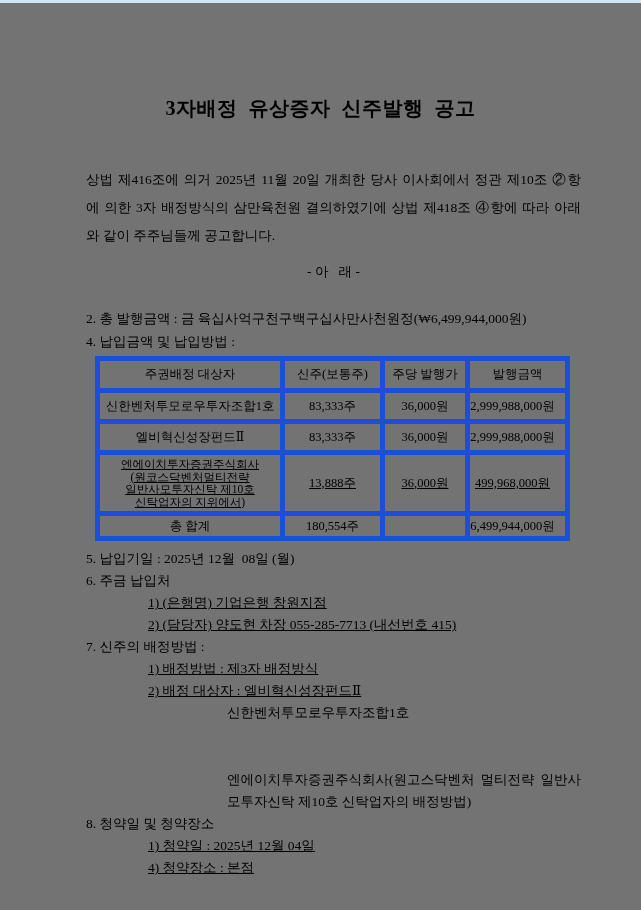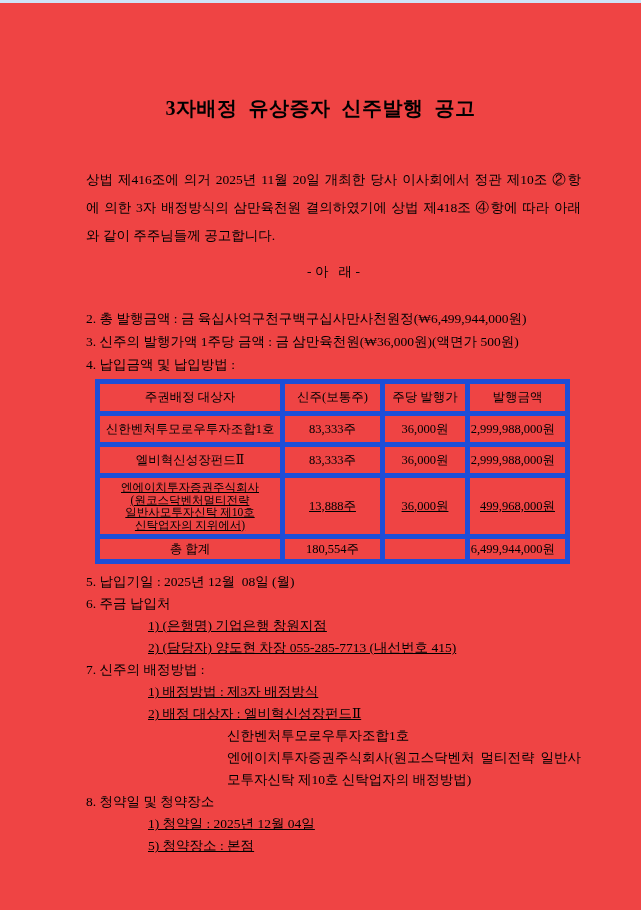--- a/index.html
+++ b/index.html
@@ -6,21 +6,21 @@
     margin: 0;
     padding: 0;
     background: #ffffff;
     color: #000000;
     font-family: "Liberation Serif", "DejaVu Serif", serif;
   }
   .page {
     position: relative;
     width: 641px;
     height: 910px;
-    background: #ef4444;
+    background: #737373;
     overflow: hidden;
   }
   .top-strip {
     height: 3px;
     width: 100%;
     background: #cfe4f7;
   }
   .doc-title {
     margin-top: 92px;
     text-align: center;
@@ -65,39 +65,39 @@
   }
   .col-target { width: 185px; }
   .col-shares { width: 100px; }
   .col-price  { width: 85px; }
   .col-amount { width: 100px; }
   .alloc-table .hrow th { height: 27px; }
   .alloc-table .r1 td, .alloc-table .r2 td { height: 26px; }
   .alloc-table .r3 td { height: 56px; text-decoration: underline; }
   .alloc-table .rt td { height: 20px; }
   .alloc-table td.amount {
-    text-align: right;
     padding-right: 10px;
   }
   .alloc-table .r3 .multi {
     font-size: 11.5px;
     line-height: 12.5px;
   }
   .items-bottom { margin-top: 7px; }
   .items-bottom .line {
     line-height: 22px;
     white-space: pre;
   }
   .line.sub  { padding-left: 62px; text-decoration: underline; }
   .line.cont { padding-left: 141px; }
   .line.cont-j {
     padding-left: 141px;
     white-space: normal;
     text-align: justify;
     text-align-last: justify;
+    margin-top: 45px;
   }
 </style>
 </head>
 <body>
 
 <div class="page">
   <div class="top-strip"></div>
 
   <div class="doc-title">3자배정  유상증자  신주발행  공고</div>
 
@@ -106,21 +106,20 @@
     <div class="intro">
       <div class="line j">상법 제416조에 의거 2025년 11월 20일 개최한 당사 이사회에서 정관 제10조 ②항</div>
       <div class="line j">에 의한 3자 배정방식의 삼만육천원 결의하였기에 상법 제418조 ④항에 따라 아래</div>
       <div class="line">와 같이 주주님들께 공고합니다.</div>
     </div>
 
     <div class="marker">- 아   래 -</div>
 
     <div class="items-top">
       <div class="line">2. 총 발행금액 : 금 육십사억구천구백구십사만사천원정(₩6,499,944,000원)</div>
-      <div class="line">3. 신주의 발행가액 1주당 금액 : 금 삼만육천원(₩36,000원)(액면가 500원)</div>
       <div class="line">4. 납입금액 및 납입방법 :</div>
     </div>
 
     <table class="alloc-table">
       <colgroup>
         <col class="col-target">
           <col class="col-shares">
           <col class="col-price">
           <col class="col-amount">
       </colgroup>
@@ -169,17 +168,17 @@
       <div class="line sub">1) (은행명) 기업은행 창원지점</div>
       <div class="line sub">2) (담당자) 양도현 차장 055-285-7713 (내선번호 415)</div>
       <div class="line">7. 신주의 배정방법 :</div>
       <div class="line sub">1) 배정방법 : 제3자 배정방식</div>
       <div class="line sub">2) 배정 대상자 : 엘비혁신성장펀드Ⅱ</div>
       <div class="line cont">신한벤처투모로우투자조합1호</div>
       <div class="line cont-j">엔에이치투자증권주식회사(원고스닥벤처 멀티전략 일반사</div>
       <div class="line cont">모투자신탁 제10호 신탁업자의 배정방법)</div>
       <div class="line">8. 청약일 및 청약장소</div>
       <div class="line sub">1) 청약일 : 2025년 12월 04일</div>
-      <div class="line sub">5) 청약장소 : 본점</div>
+      <div class="line sub">4) 청약장소 : 본점</div>
     </div>
 
   </div>
 </div>
 
 </body></html>

